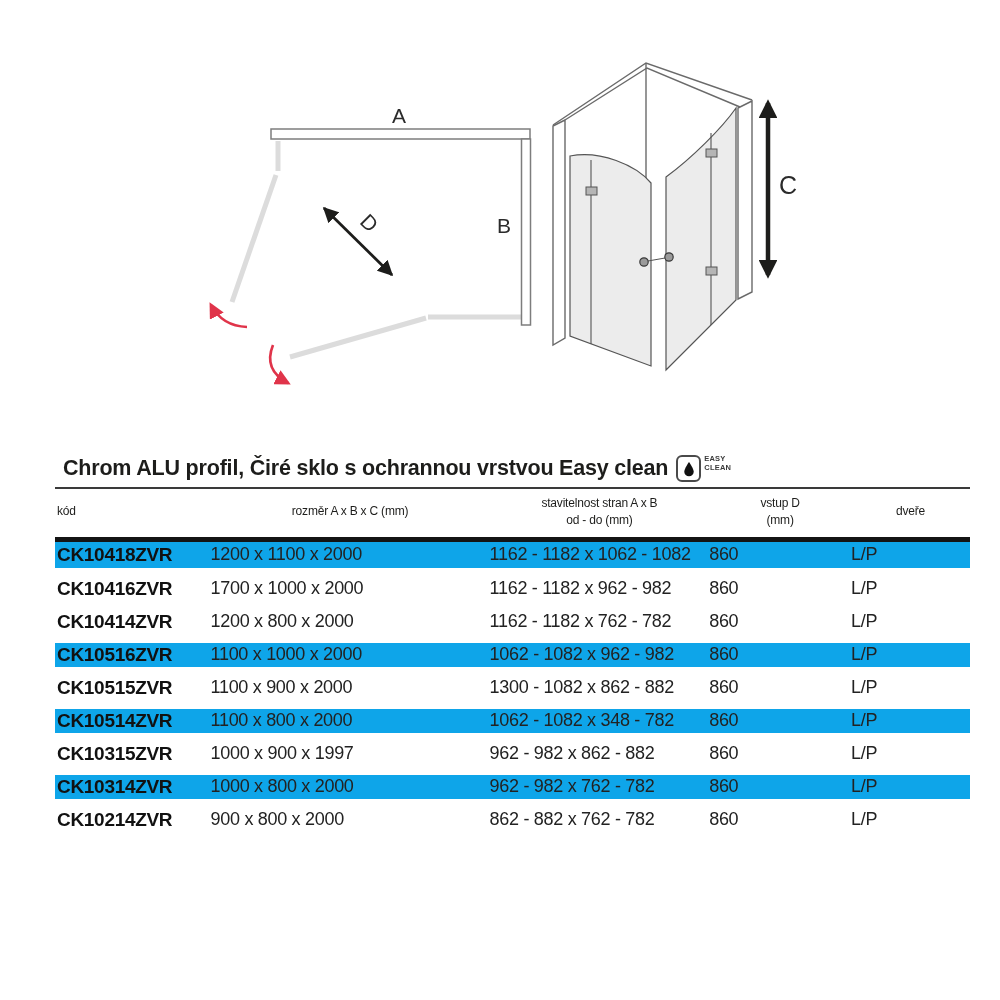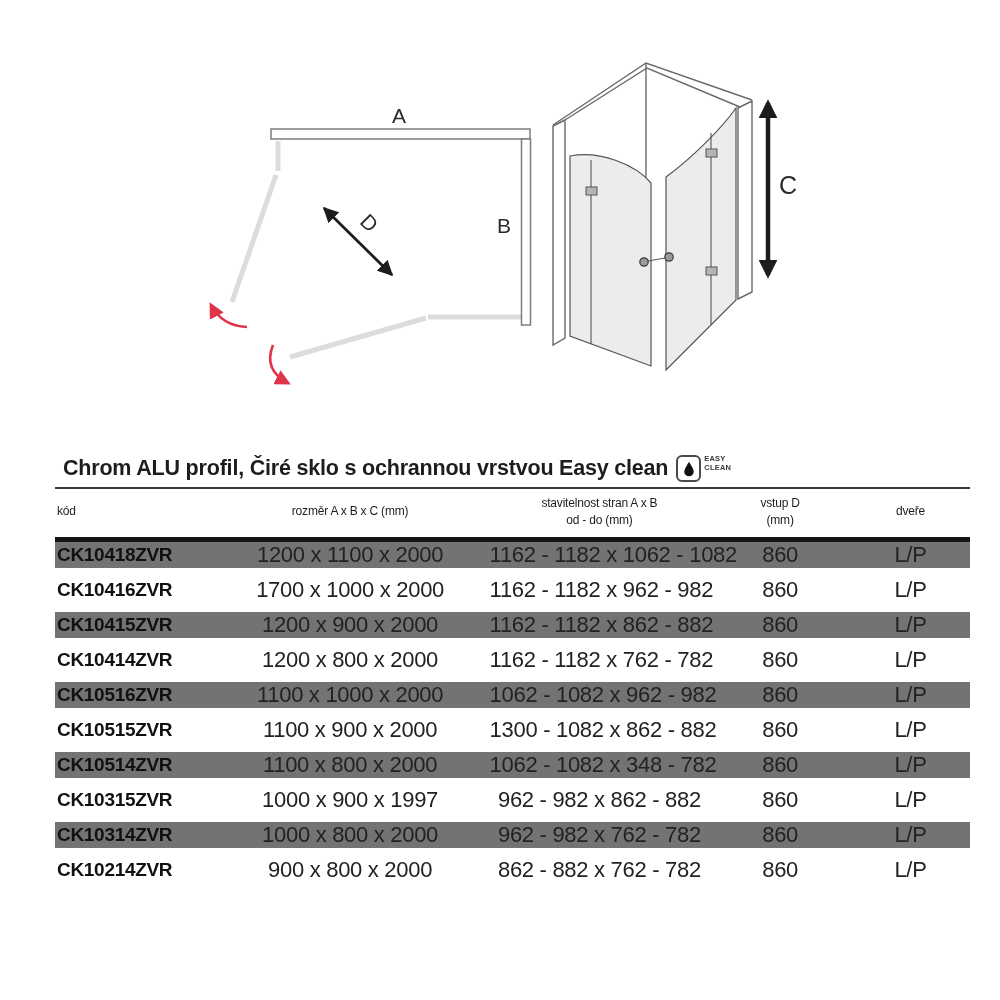--- a/index.html
+++ b/index.html
@@ -88,27 +88,26 @@
     color: #1d1d1b;
     text-align: center;
     padding: 4px 0 6px 0;
   }
   table.spec thead th:first-child { text-align: left; padding-left: 2px; }
 
   table.spec tbody td {
     height: 33px;
     border-bottom: 9px solid #ffffff;
     vertical-align: middle;
-    text-align: center;
-    font-size: 22px;
+    font-size: 18px;
     letter-spacing: -0.3px;
     color: #222222;
     white-space: nowrap;
   }
-  table.spec tbody tr.shaded td { background: #737373; }
+  table.spec tbody tr.shaded td { background: #0ea5e9; }
   table.spec tbody td:first-child {
     text-align: left;
     padding-left: 2px;
     font-weight: bold;
     font-size: 19px;
     color: #111111;
   }
 </style>
 </head>
 <body>
@@ -243,27 +242,20 @@
             <td>860</td>
             <td>L/P</td>
           </tr>
           <tr>
             <td>CK10416ZVR</td>
             <td>1700 x 1000 x 2000</td>
             <td>1162 - 1182 x 962 - 982</td>
             <td>860</td>
             <td>L/P</td>
           </tr>
-          <tr class="shaded">
-            <td>CK10415ZVR</td>
-            <td>1200 x 900 x 2000</td>
-            <td>1162 - 1182 x 862 - 882</td>
-            <td>860</td>
-            <td>L/P</td>
-          </tr>
           <tr>
             <td>CK10414ZVR</td>
             <td>1200 x 800 x 2000</td>
             <td>1162 - 1182 x 762 - 782</td>
             <td>860</td>
             <td>L/P</td>
           </tr>
           <tr class="shaded">
             <td>CK10516ZVR</td>
             <td>1100 x 1000 x 2000</td>

